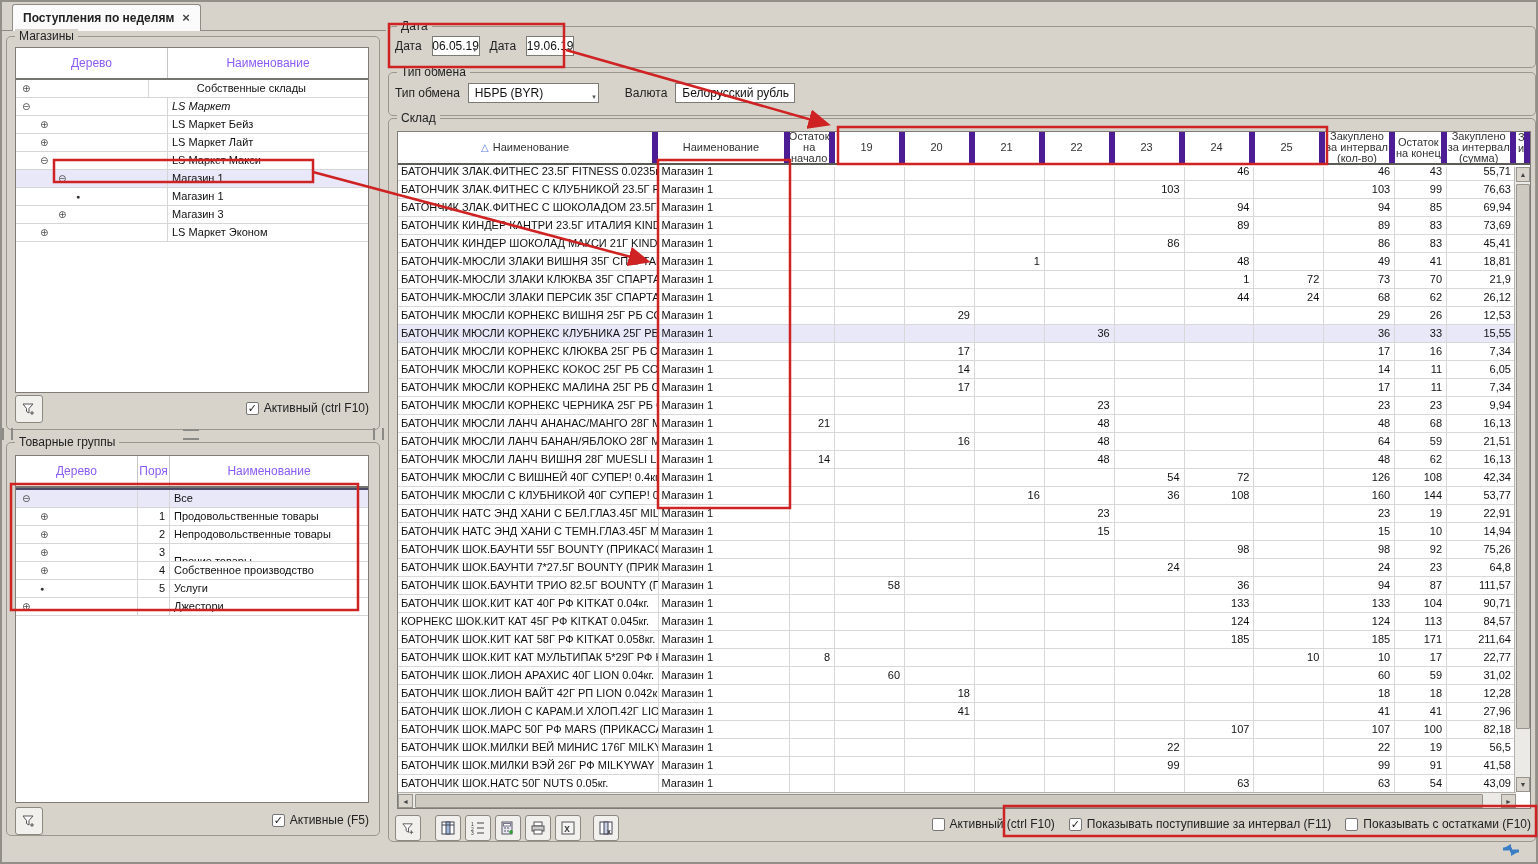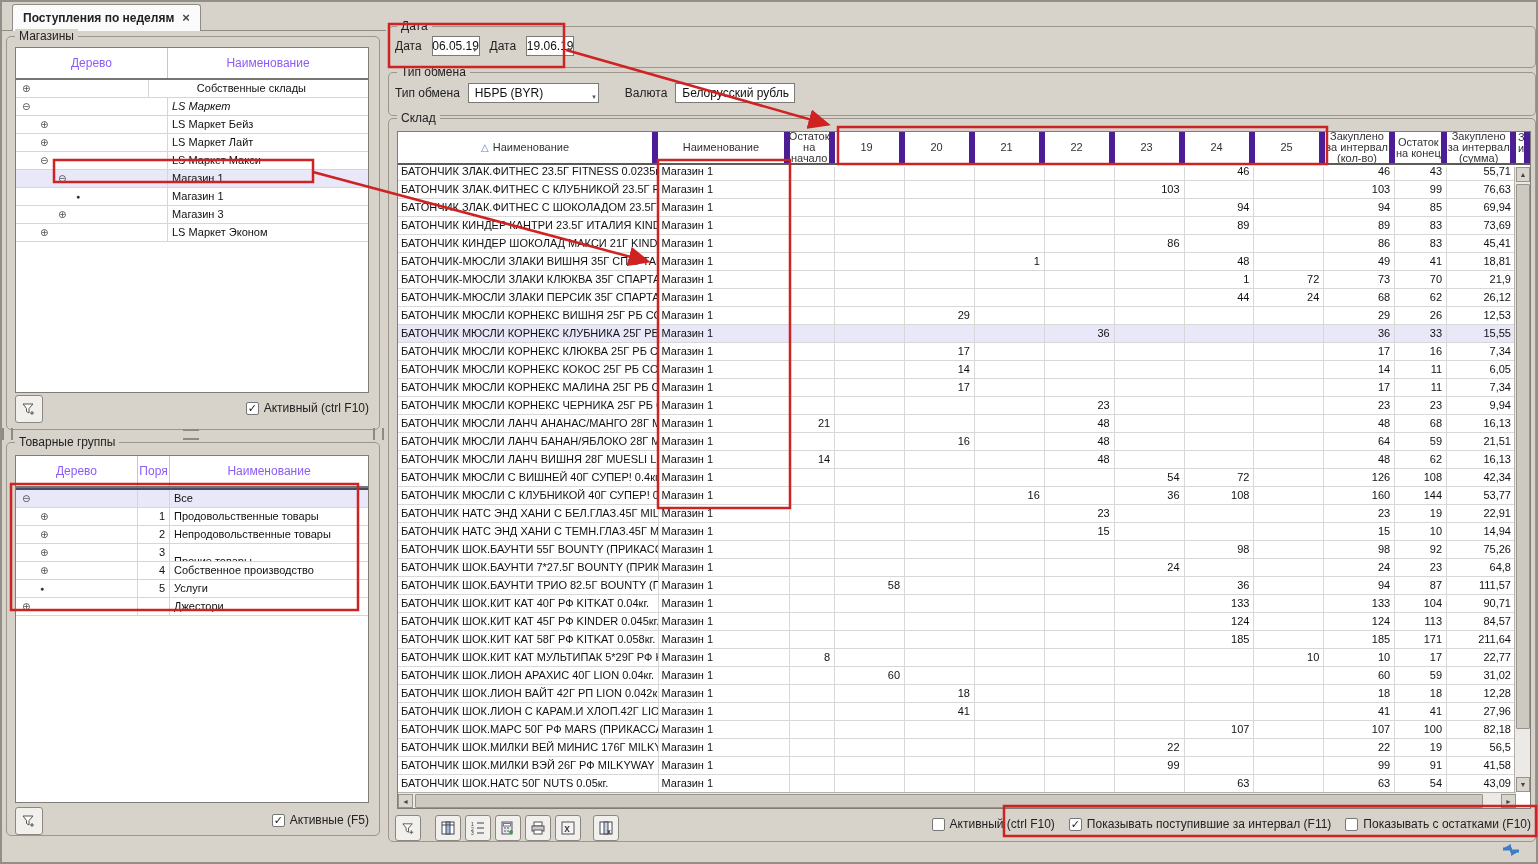--- a/index.html
+++ b/index.html
@@ -632,21 +632,21 @@
             <div class="cell c-week"></div>
             <div class="cell c-week"></div>
             <div class="cell c-week"></div>
             <div class="cell c-week">133</div>
             <div class="cell c-week"></div>
             <div class="cell c-kol">133</div>
             <div class="cell c-kon">104</div>
             <div class="cell c-sum">90,71</div>
           </div>
           <div class="srow">
-            <div class="cell al c-name">БАТОНЧИК ШОК.КИТ КАТ 45Г РФ KINDER 0.045кг.</div>
+            <div class="cell al c-name">КОРНЕКС ШОК.КИТ КАТ 45Г РФ KITKAT 0.045кг.</div>
             <div class="cell al c-store">Магазин 1</div>
             <div class="cell c-nach"></div>
             <div class="cell c-week"></div>
             <div class="cell c-week"></div>
             <div class="cell c-week"></div>
             <div class="cell c-week"></div>
             <div class="cell c-week"></div>
             <div class="cell c-week">124</div>
             <div class="cell c-week"></div>
             <div class="cell c-kol">124</div>

